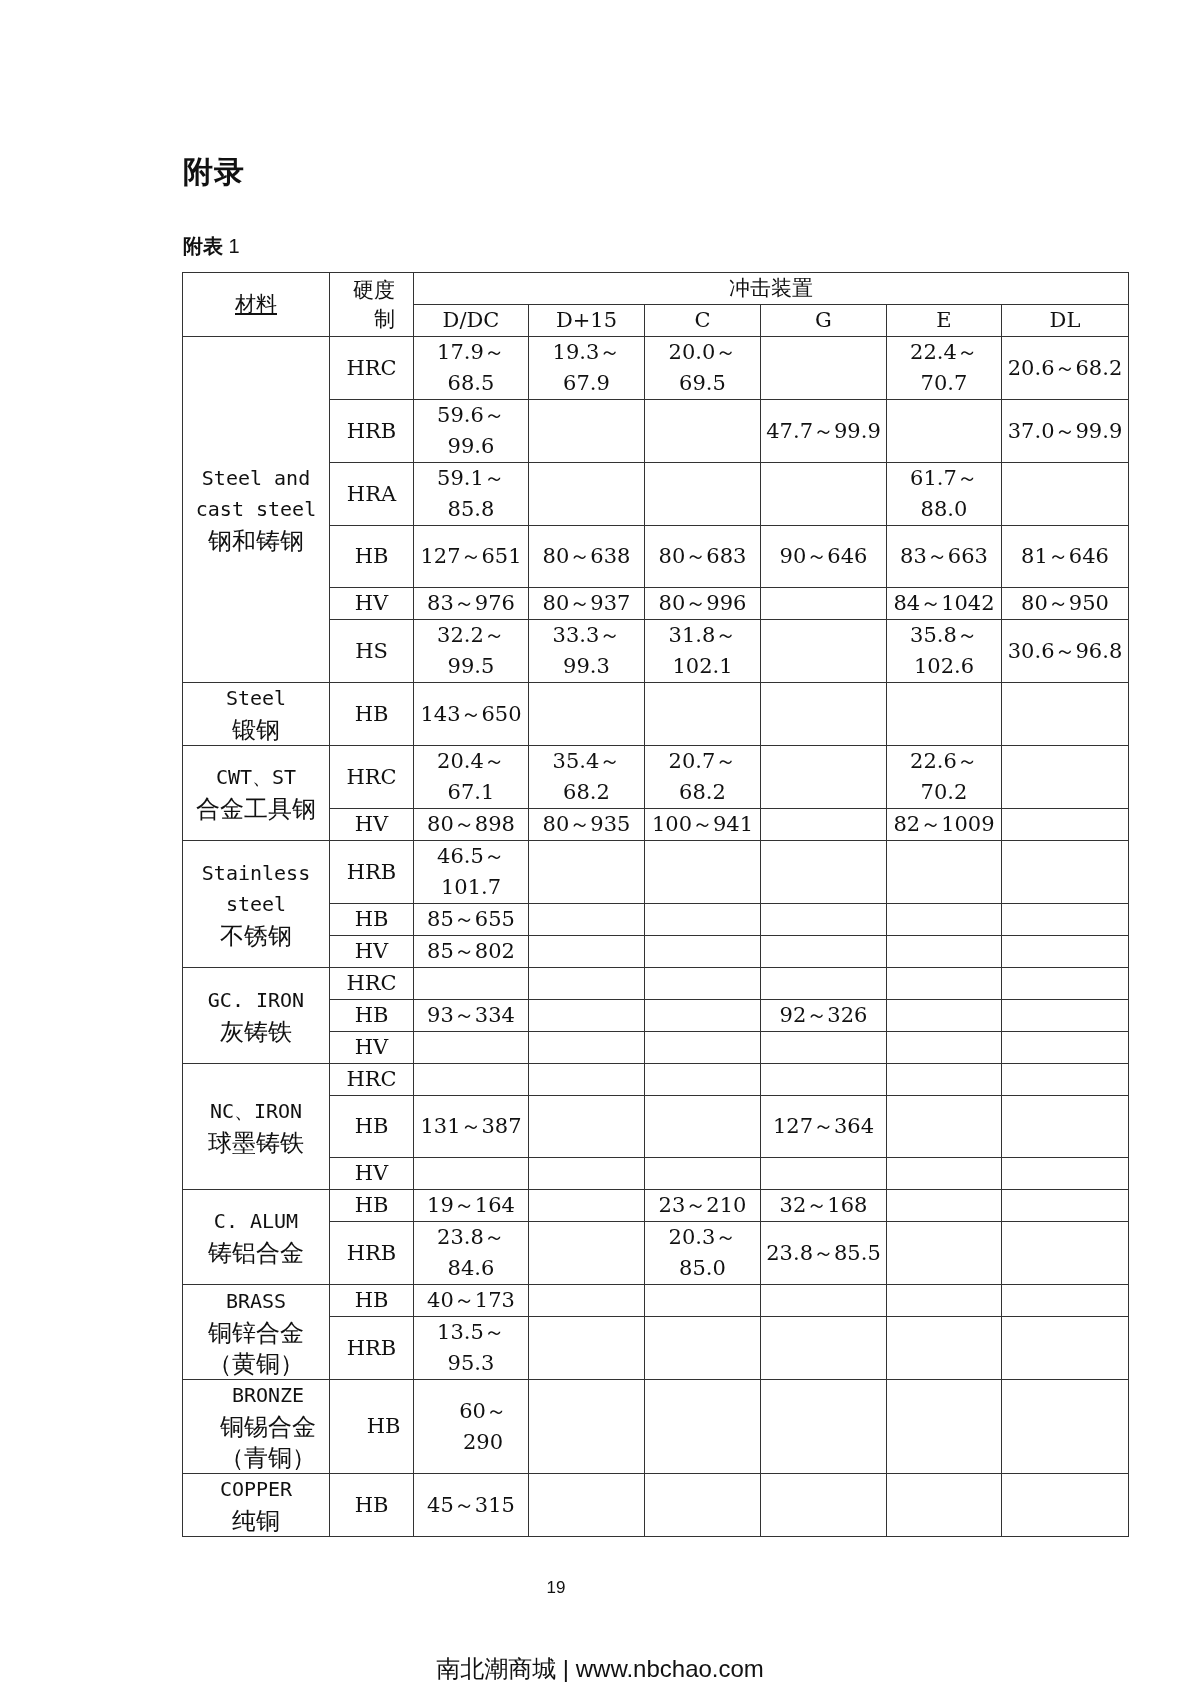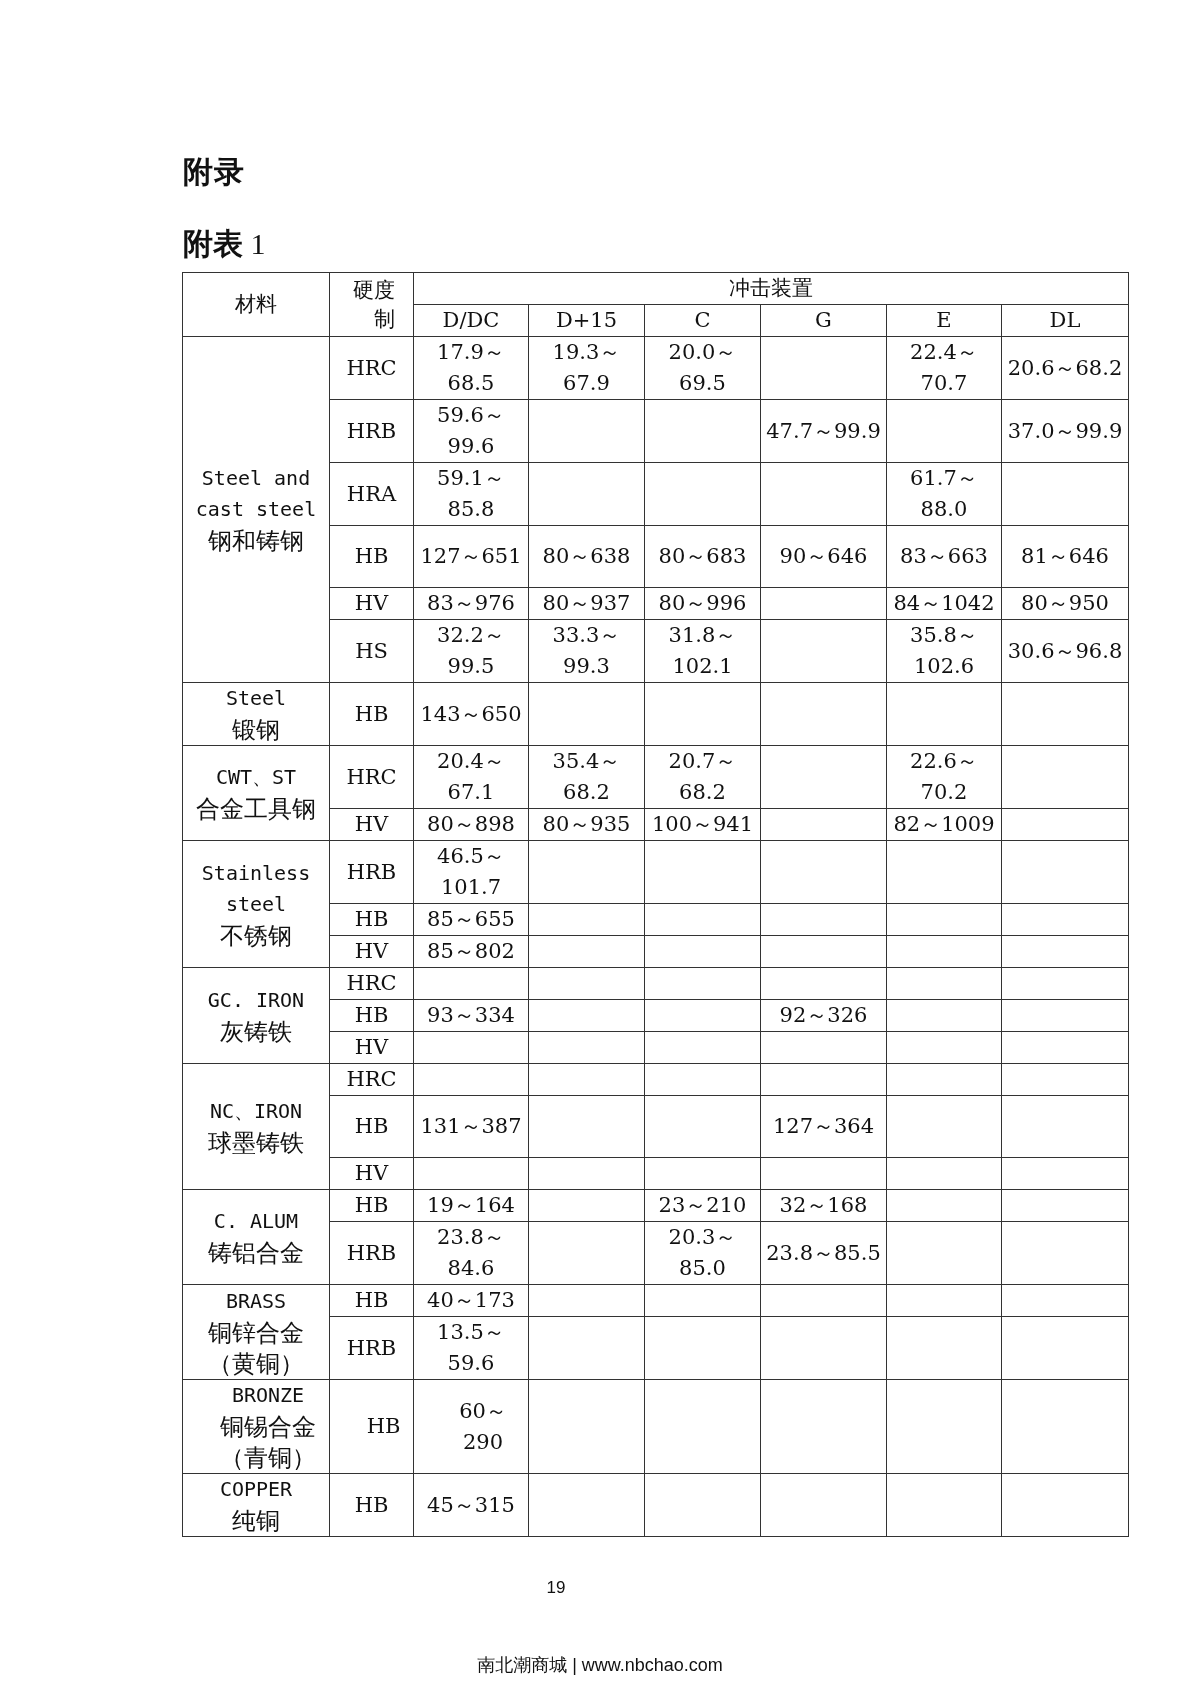--- a/index.html
+++ b/index.html
@@ -1,57 +1,57 @@
 <!DOCTYPE html>
 <html><head>
 <meta charset="utf-8">
 <style>
   html, body { margin: 0; padding: 0; background: #ffffff; }
   body { width: 1200px; height: 1697px; position: relative; overflow: hidden; color: #111; }
   .h1 { position: absolute; left: 183px; top: 152px; font-family: Liberation Sans, sans-serif; font-size: 30px; font-weight: bold; letter-spacing: 1px; }
-  .h2 { position: absolute; left: 183px; top: 224px; font-family: Liberation Serif, serif; font-size: 30px; font-weight: bold; }
+  .h2 { position: absolute; left: 183px; top: 233px; font-family: Liberation Sans, sans-serif; font-size: 20px; font-weight: bold; }
   .h2 .num { font-weight: normal; }
   table.spec {
     position: absolute; left: 182px; top: 272px; width: 946px;
     border-collapse: collapse; table-layout: fixed;
     font-family: "DejaVu Serif", serif; font-size: 21px; color: #111;
   }
   table.spec td {
     border: 1.5px solid #333; text-align: center; vertical-align: middle;
     padding: 0 2px; line-height: 31px; white-space: normal;
   }
   table.spec tr.r1 td { height: 30px; }
   table.spec tr.r2 td { height: 61px; }
   table.spec tr.r3 td { height: 92px; padding-left: 26px; }
   .mat { font-family: "DejaVu Sans Mono", monospace; font-size: 20px; line-height: 31px; }
   .mat .cn { font-family: Liberation Sans, sans-serif; font-size: 24px; }
   .val { font-family: "DejaVu Serif", serif; }
   .page-num { position: absolute; left: 0; width: 1112px; top: 1578px; text-align: center; font-family: "Liberation Sans", sans-serif; font-size: 17px; }
-  .footer { position: absolute; left: 0; width: 1200px; top: 1653px; text-align: center; font-family: "Liberation Sans", sans-serif; font-size: 18px; color: #111; }
+  .footer { position: absolute; left: 0; width: 1200px; top: 1653px; text-align: center; font-family: "Liberation Sans", sans-serif; font-size: 24px; color: #111; }
 </style>
 </head>
 <body>
 
 <div class="h1">附录</div>
 <div class="h2"><span>附表</span> <span class="num">1</span></div>
 
 <table class="spec">
   <colgroup>
     <col style="width:147px">
       <col style="width:84px">
       <col style="width:115px">
       <col style="width:116px">
     <col style="width:116px">
       <col style="width:126px">
       <col style="width:115px">
       <col style="width:127px">
   </colgroup>
   <tbody id="tbody">
     <tr class="r1">
-      <td rowspan="2" style="font-family:'DejaVu Sans',sans-serif;">材料</td>
+      <td rowspan="2" style="font-family:'DejaVu Sans',sans-serif;text-decoration:underline;">材料</td>
       <td rowspan="2" style="font-family:'DejaVu Sans',sans-serif;line-height:29px;padding:0 18px;text-align:right;">硬度制</td>
       <td colspan="6" style="font-family:'DejaVu Sans',sans-serif;">冲击装置</td>
     </tr>
     <tr class="r1">
       <td>D/DC</td>
       <td>D+15</td>
       <td>C</td>
       <td>G</td>
       <td>E</td>
       <td>DL</td>
@@ -272,21 +272,21 @@
         <td>HB</td>
         <td class="val">40～173</td>
         <td class="val"></td>
         <td class="val"></td>
         <td class="val"></td>
         <td class="val"></td>
         <td class="val"></td>
       </tr>
       <tr class="r2">
         <td>HRB</td>
-        <td class="val">13.5～59.6</td>
+        <td class="val">13.5～95.3</td>
         <td class="val"></td>
         <td class="val"></td>
         <td class="val"></td>
         <td class="val"></td>
         <td class="val"></td>
       </tr>
       <tr class="r3">
         <td rowspan="1" class="mat">
           <div>BRONZE</div>
           <div class="cn">铜锡合金（青铜）</div>

